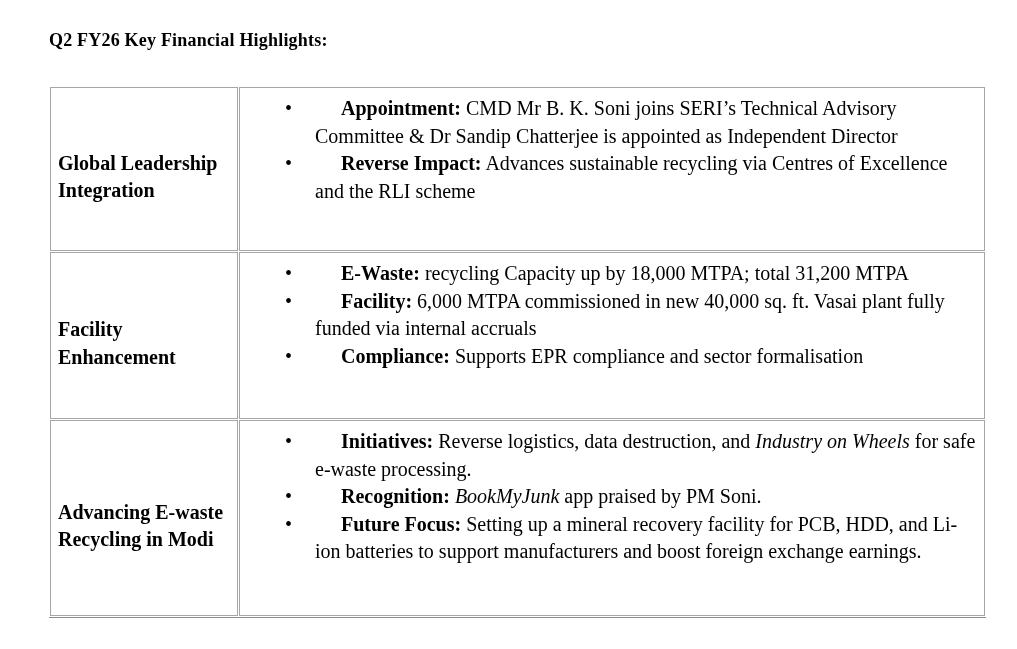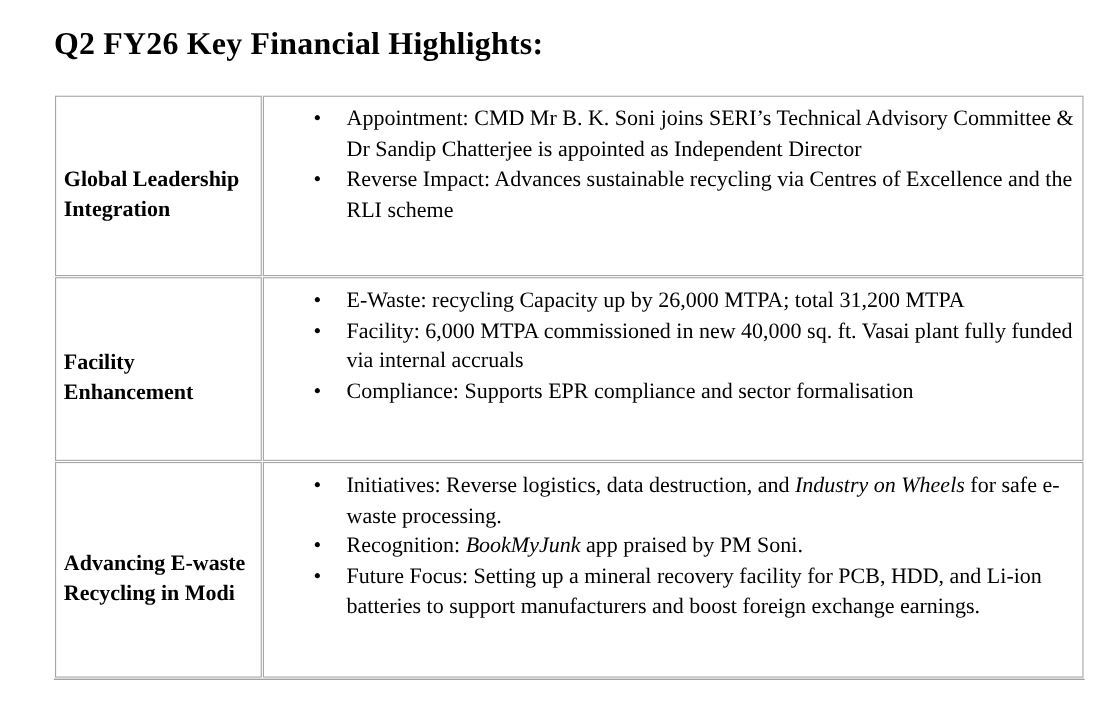--- a/index.html
+++ b/index.html
@@ -9,21 +9,21 @@
     background: #ffffff;
     overflow: hidden;
     font-family: "Liberation Serif", "DejaVu Serif", serif;
     color: #000000;
   }
   .doc {
     padding: 26px 30px 0 49px;
   }
   .title {
     margin: 0;
-    font-size: 29px;
+    font-size: 18px;
     line-height: 28px;
     font-weight: bold;
     letter-spacing: 0.2px;
   }
   table.highlights {
     table-layout: fixed;
     width: 937px;
     margin-top: 32px;
     border-collapse: separate;
     border-spacing: 1px;
@@ -54,21 +54,21 @@
   }
   li.bullet {
     position: relative;
     padding-left: 75px;
   }
   .bullet-marker {
     position: absolute;
     left: 45px;
     top: 0;
   }
-  .seg.bold { font-weight: normal; }
+  .seg.bold { font-weight: bold; margin-left: 26px; }
   .seg.italic { font-style: italic; }
 </style>
 </head>
 <body>
 
 <div class="doc">
   <h1 class="title">Q2 FY26 Key Financial Highlights:</h1>
   <table class="highlights">
     <tbody>
         <tr class="row-0">
@@ -77,21 +77,21 @@
             <ul class="bullets">
               <li class="bullet"><span class="bullet-marker">•</span><span class="seg bold">Appointment:</span><span class="seg regular"> CMD Mr B. K. Soni joins SERI’s Technical Advisory Committee &amp; Dr Sandip Chatterjee is appointed as Independent Director</span></li>
               <li class="bullet"><span class="bullet-marker">•</span><span class="seg bold">Reverse Impact:</span><span class="seg regular"> Advances sustainable recycling via Centres of Excellence and the RLI scheme</span></li>
             </ul>
           </td>
         </tr>
         <tr class="row-1">
           <td class="label-cell">Facility Enhancement</td>
           <td class="content-cell">
             <ul class="bullets">
-              <li class="bullet"><span class="bullet-marker">•</span><span class="seg bold">E-Waste:</span><span class="seg regular"> recycling Capacity up by 26,000 MTPA; total 31,200 MTPA</span></li>
+              <li class="bullet"><span class="bullet-marker">•</span><span class="seg bold">E-Waste:</span><span class="seg regular"> recycling Capacity up by 18,000 MTPA; total 31,200 MTPA</span></li>
               <li class="bullet"><span class="bullet-marker">•</span><span class="seg bold">Facility:</span><span class="seg regular"> 6,000 MTPA commissioned in new 40,000 sq. ft. Vasai plant fully funded via internal accruals</span></li>
               <li class="bullet"><span class="bullet-marker">•</span><span class="seg bold">Compliance:</span><span class="seg regular"> Supports EPR compliance and sector formalisation</span></li>
             </ul>
           </td>
         </tr>
         <tr class="row-2">
           <td class="label-cell">Advancing E-waste Recycling in Modi</td>
           <td class="content-cell">
             <ul class="bullets">
               <li class="bullet"><span class="bullet-marker">•</span><span class="seg bold">Initiatives:</span><span class="seg regular"> Reverse logistics, data destruction, and </span><span class="seg italic">Industry on Wheels</span><span class="seg regular"> for safe e-waste processing.</span></li>

